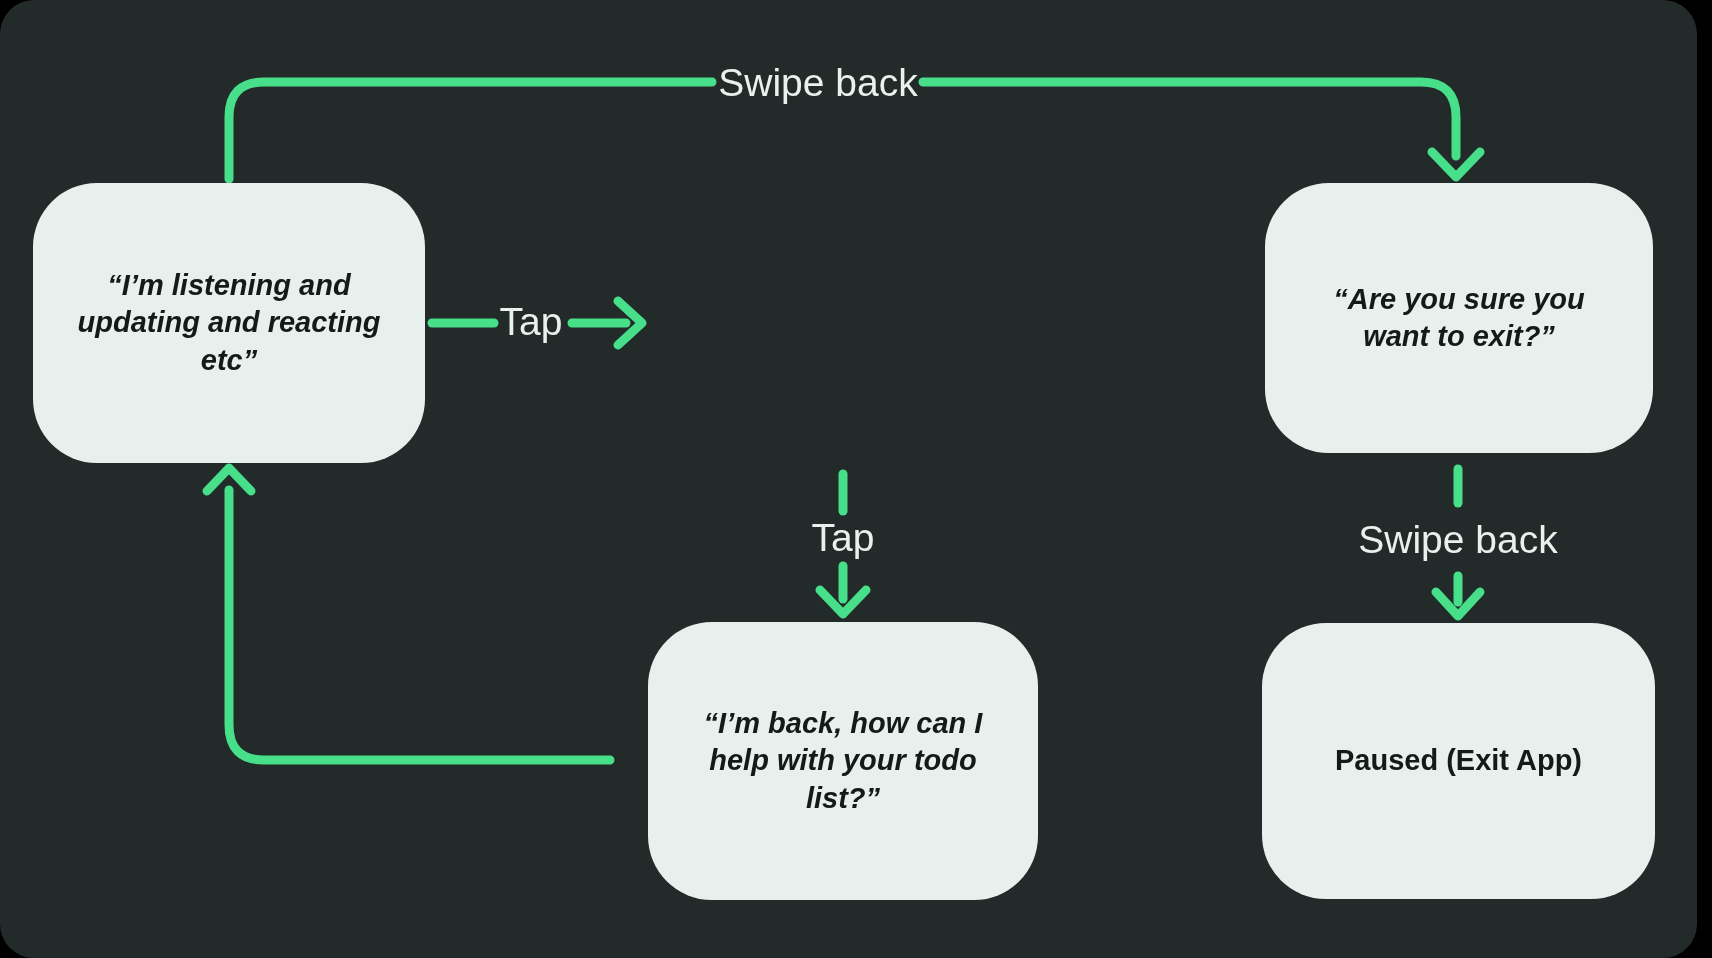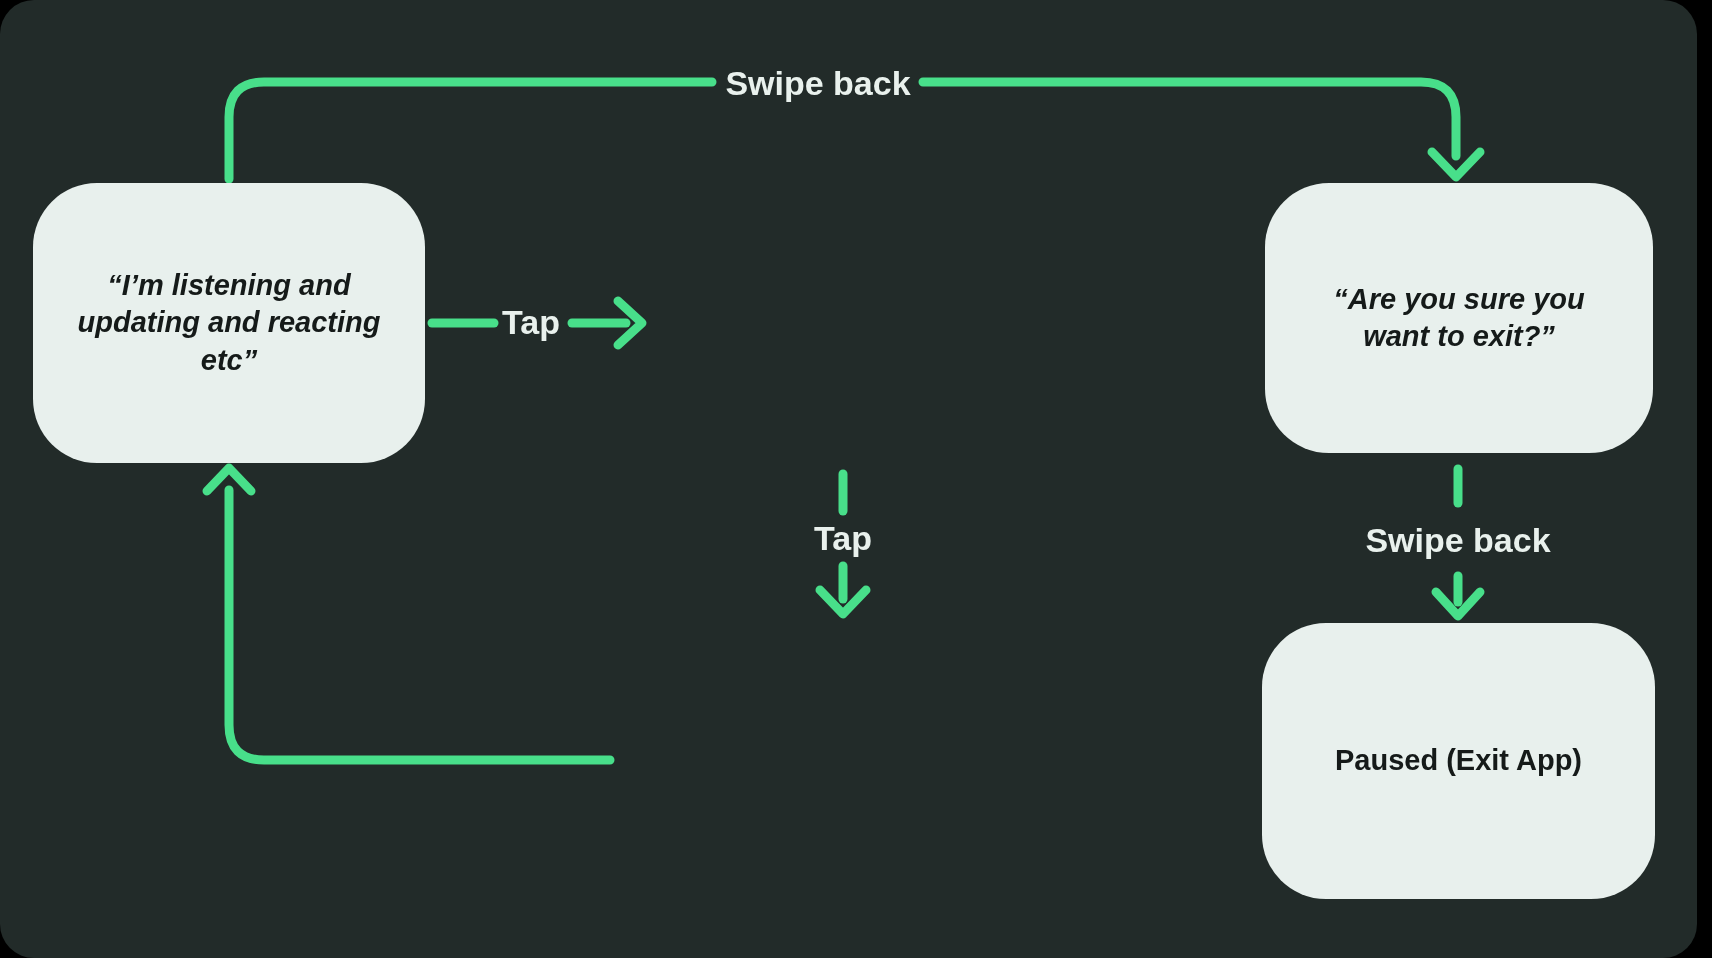--- a/index.html
+++ b/index.html
@@ -58,22 +58,22 @@
   .node.quote { font-style: italic; }
   .node-1 { left: 33px;   top: 183px; width: 392px; height: 280px; padding: 0 28px; align-items: center; }
   .node-2 { left: 648px;  top: 183px; width: 390px; height: 280px; padding: 0 30px; }
   .node-3 { left: 1265px; top: 183px; width: 388px; height: 270px; padding: 0 46px; }
   .node-4 { left: 648px;  top: 622px; width: 390px; height: 278px; padding: 0 28px; }
   .node-5 { left: 1262px; top: 623px; width: 393px; height: 276px; padding: 0 30px; }
   .edge-label {
     position: absolute;
     transform: translate(-50%, -50%);
     color: var(--label-text, #E9F1ED);
-    font-weight: 700;
-    font-size: 34px;
+    font-weight: 400;
+    font-size: 39px;
     white-space: nowrap;
   }
   .lbl-swipe-top  { left: 818px;  top: 83px;  }
   .lbl-tap-right  { left: 531px;  top: 322px; }
   .lbl-tap-down   { left: 843px;  top: 538px; }
   .lbl-swipe-down { left: 1458px; top: 540px; }
 </style>
 </head>
 <body>
 
@@ -101,20 +101,23 @@
     <path d="M610 760 H264 Q229 760 229 725 V490"></path>
     <path d="M207 491 L229 468 L251 491"></path>
   </svg>
 
   <div class="node node-1 quote">
     <span>“I’m listening and updating and reacting etc”</span>
   </div>
   <div class="node node-3 quote">
     <span>“Are you sure you want to exit?”</span>
   </div>
+  <div class="node node-4 quote">
+    <span>“I’m back, how can I help with your todo list?”</span>
+  </div>
   <div class="node node-5">
     <span>Paused (Exit App)</span>
   </div>
 
   <div class="edge-label lbl-swipe-top">Swipe back</div>
   <div class="edge-label lbl-tap-right">Tap</div>
   <div class="edge-label lbl-tap-down">Tap</div>
   <div class="edge-label lbl-swipe-down">Swipe back</div>
 </div>
 

